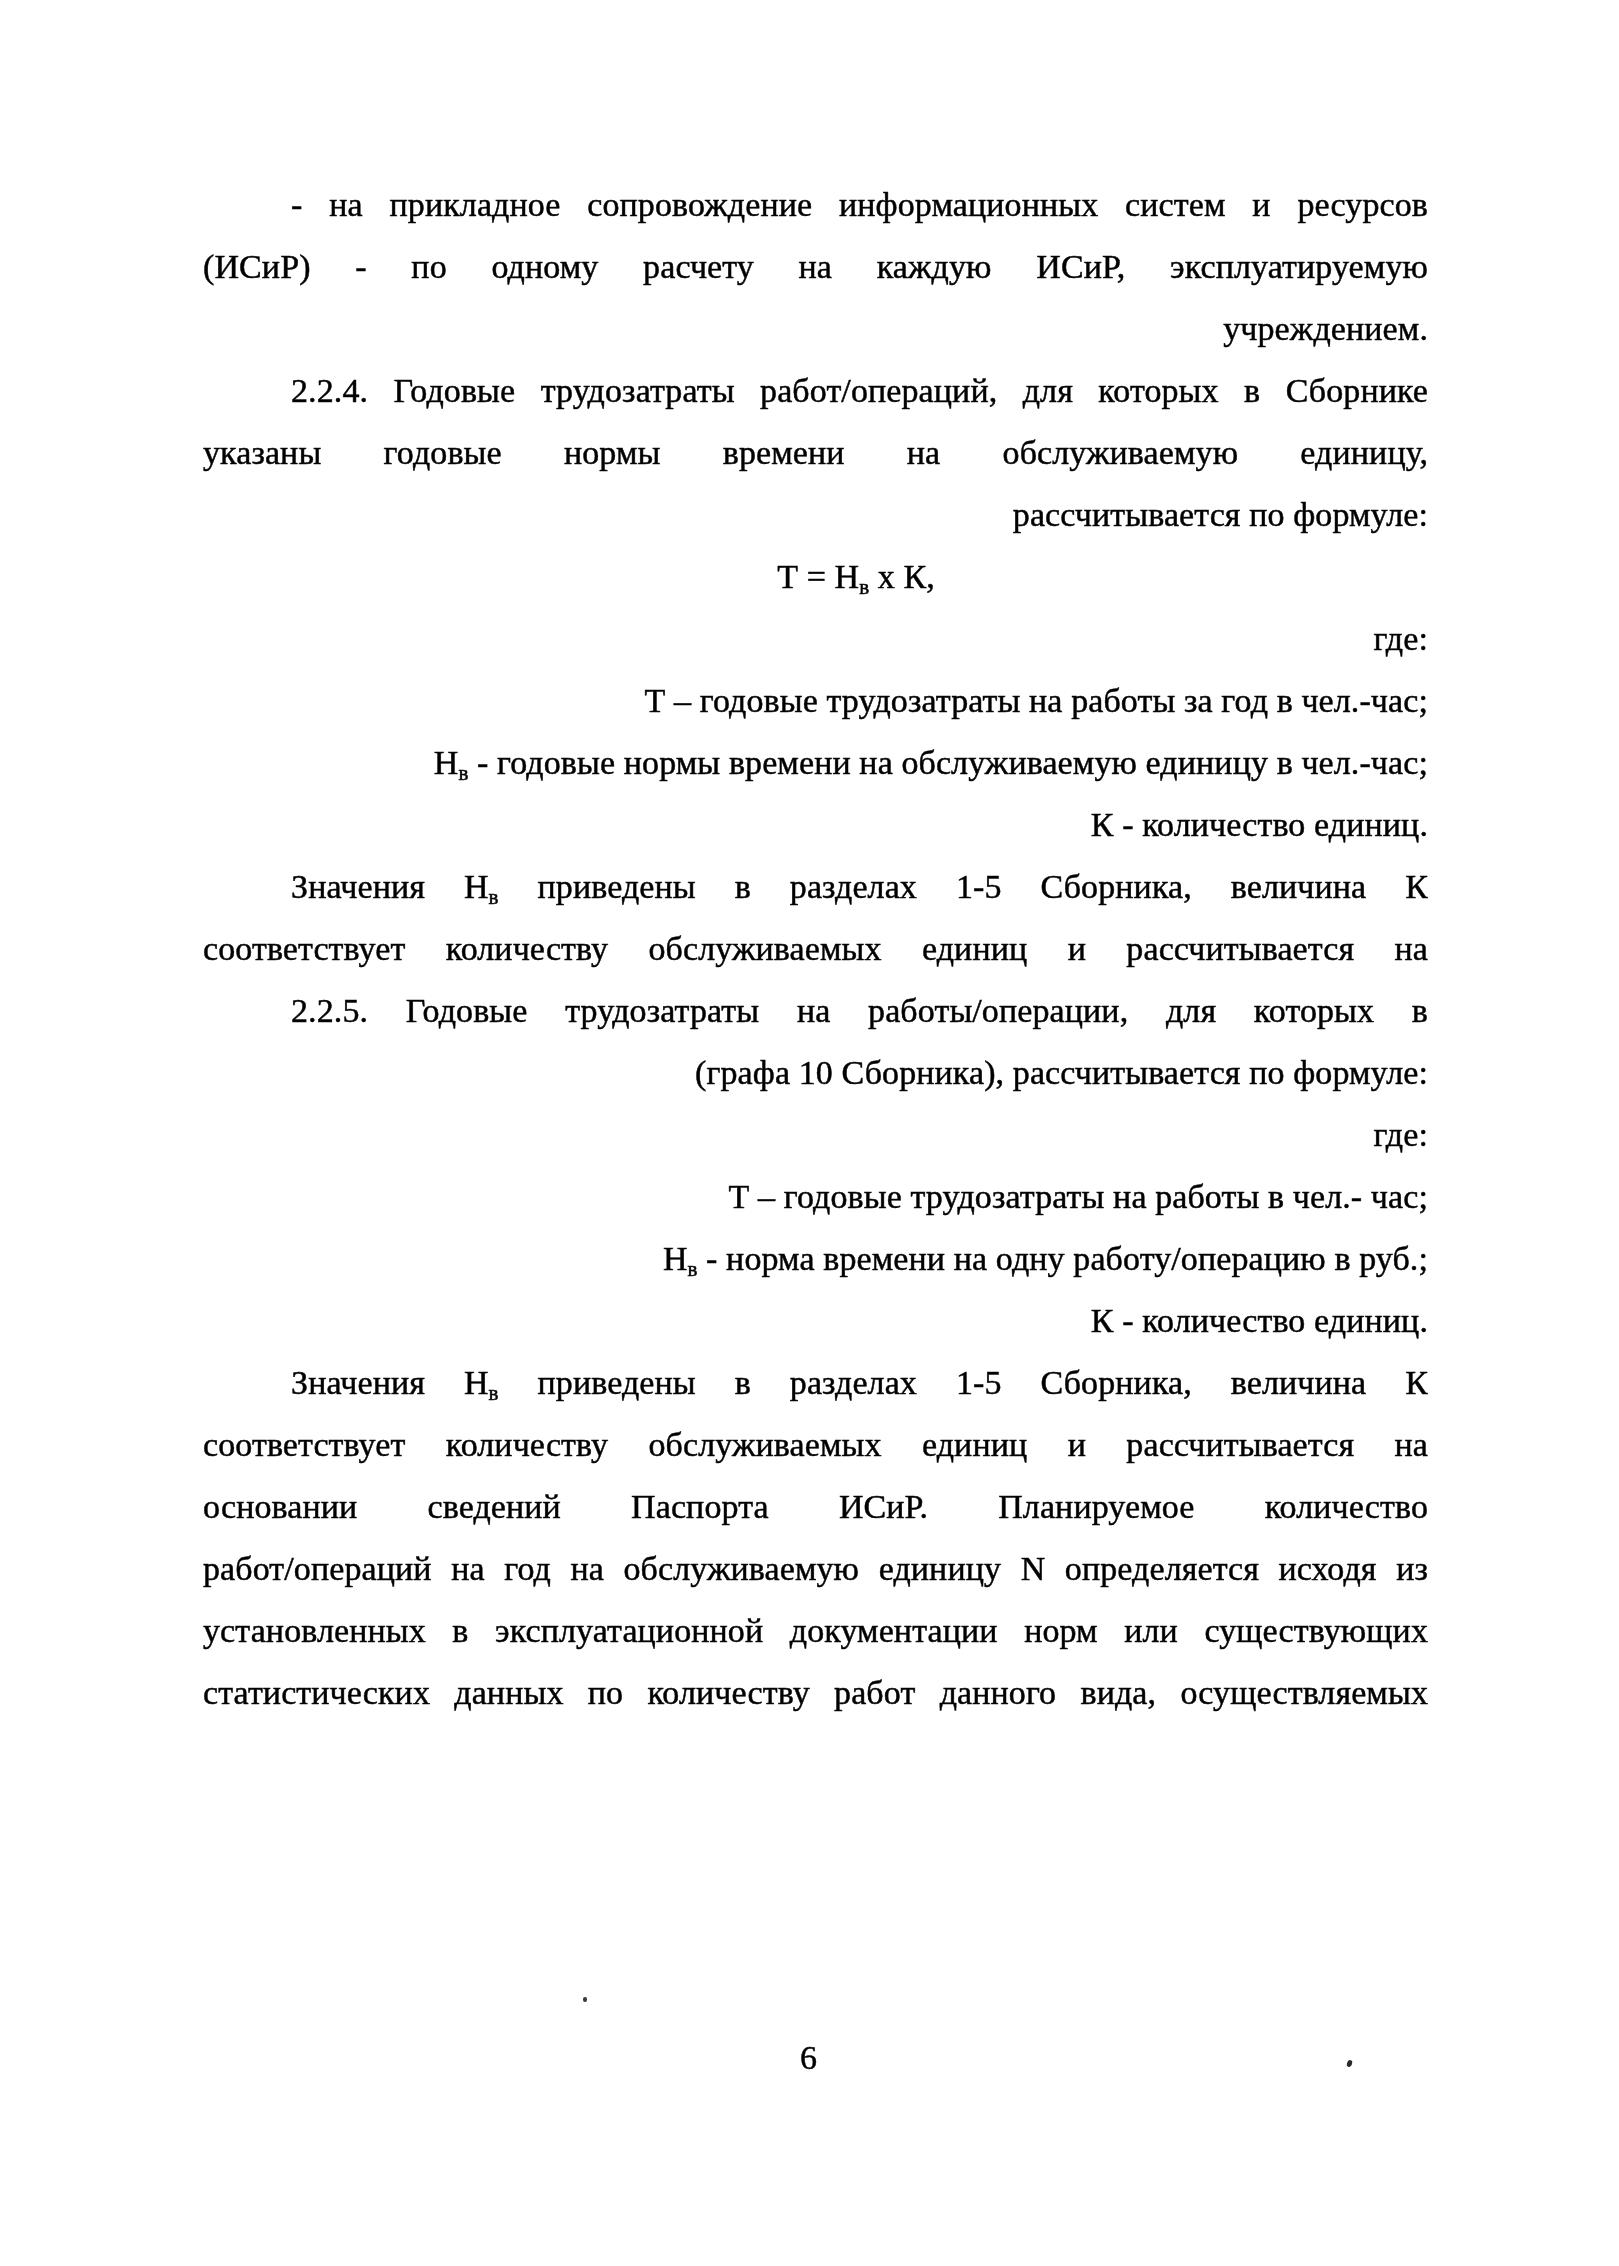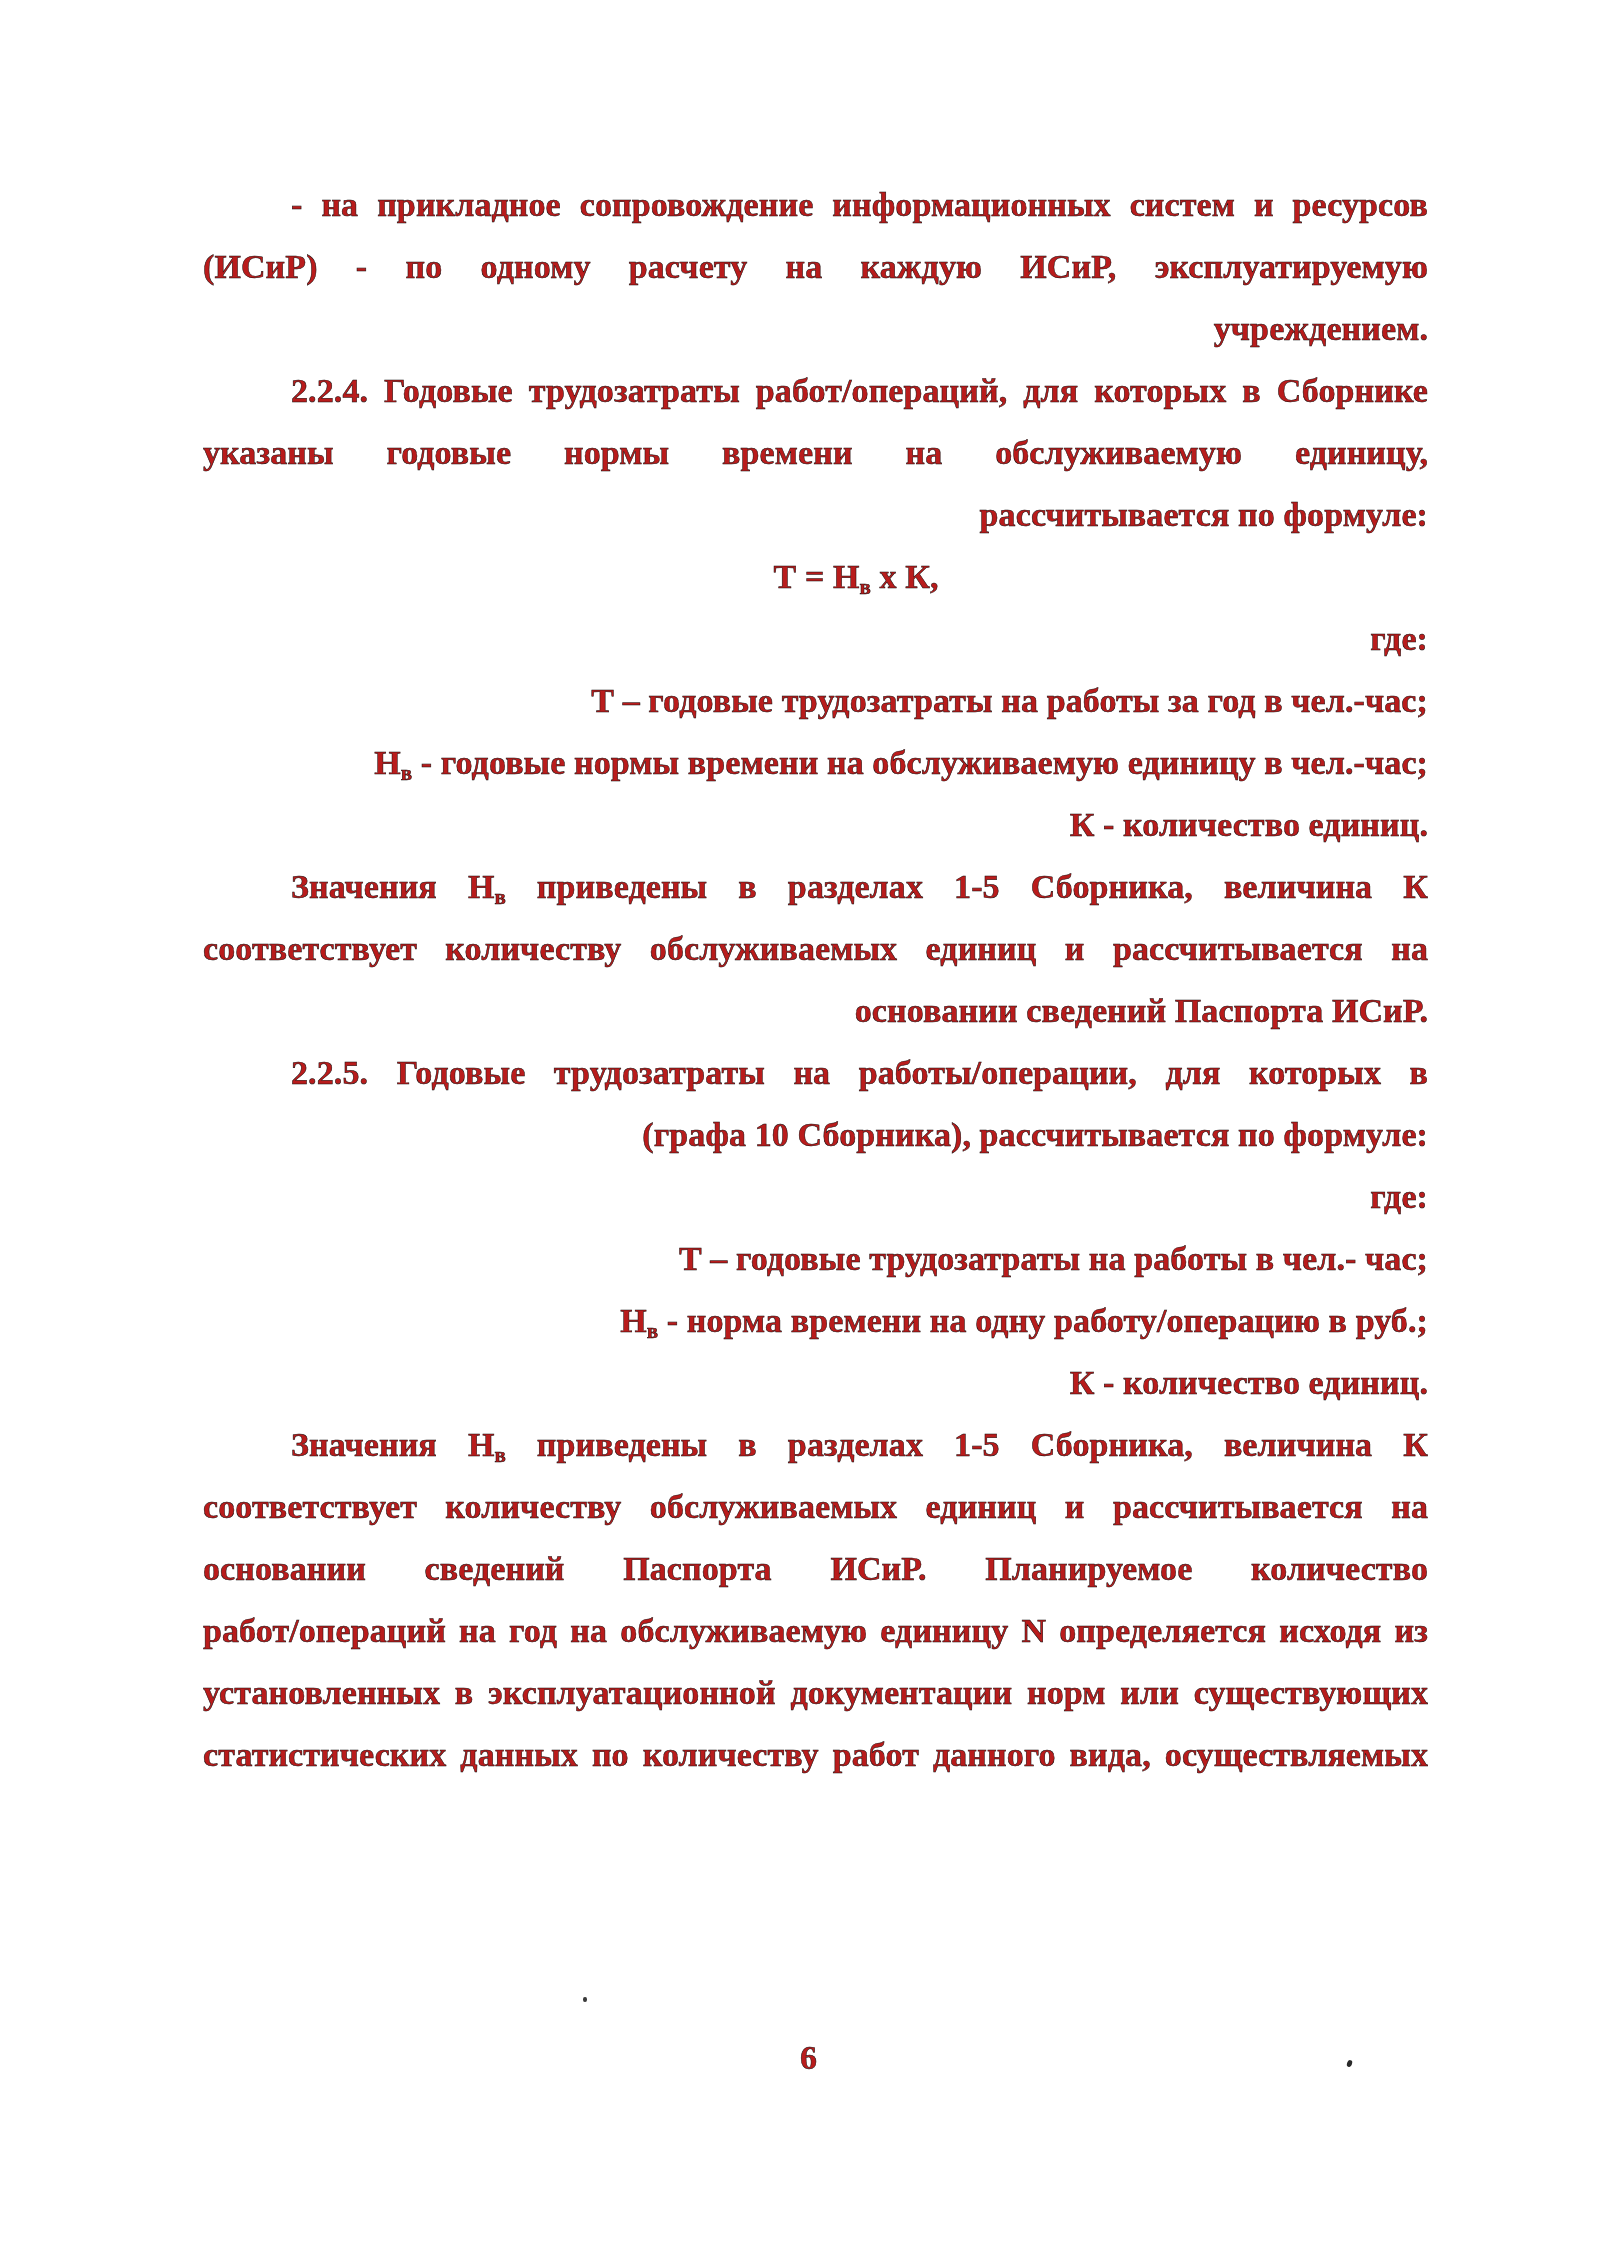--- a/index.html
+++ b/index.html
@@ -7,22 +7,21 @@
     padding: 0;
     background: #e8e8e8;
   }
   .page {
     position: relative;
     width: 1619px;
     height: 2266px;
     background: #ffffff;
     overflow: hidden;
     font-family: "Liberation Serif", "DejaVu Serif", serif;
-    color: #b91c1c;
-    font-weight: bold;
+    color: #000000;
     -webkit-text-stroke: 0.5px #0c0c0c;
   }
   .text-block {
     position: absolute;
     left: 203px;
     top: 174px;
     width: 1225px;
   }
   .ln {
     height: 62px;
@@ -94,21 +93,20 @@
     <div class="ln">рассчитывается по формуле:</div>
 
     <div class="ln formula"><span>Т = Н</span><sub class="vsub">в</sub><span> х К,</span></div>
 
     <div class="ln ind">где:</div>
     <div class="ln ind">Т – годовые трудозатраты на работы за год в чел.-час;</div>
     <div class="ln ind"><span>Н</span><sub class="vsub">в</sub><span> - годовые нормы времени на обслуживаемую единицу в чел.-час;</span></div>
     <div class="ln ind">К - количество единиц.</div>
     <div class="ln ind just"><span>Значения Н</span><sub class="vsub">в</sub><span> приведены в разделах 1-5 Сборника, величина К</span></div>
     <div class="ln just">соответствует количеству обслуживаемых единиц и рассчитывается на</div>
-    <div class="ln">основании сведений Паспорта ИСиР.</div>
 
     <div class="ln ind just">2.2.5. Годовые трудозатраты на работы/операции, для которых в</div>
     <div class="ln">(графа 10 Сборника), рассчитывается по формуле:</div>
 
 
     <div class="ln ind">где:</div>
     <div class="ln ind">Т – годовые трудозатраты на работы в чел.- час;</div>
     <div class="ln ind"><span>Н</span><sub class="vsub">в</sub><span> - норма времени на одну работу/операцию в руб.;</span></div>
     <div class="ln ind">К - количество единиц.</div>
     <div class="ln ind just"><span>Значения Н</span><sub class="vsub">в</sub><span> приведены в разделах 1-5 Сборника, величина К</span></div>

